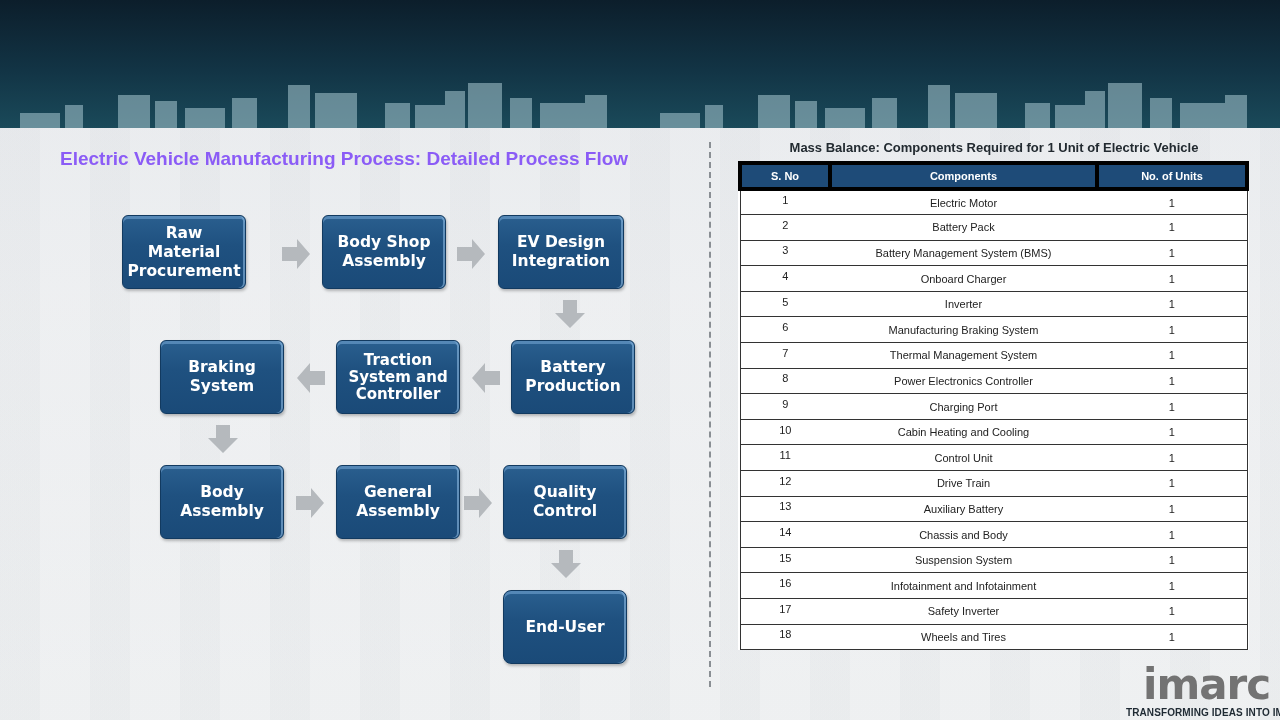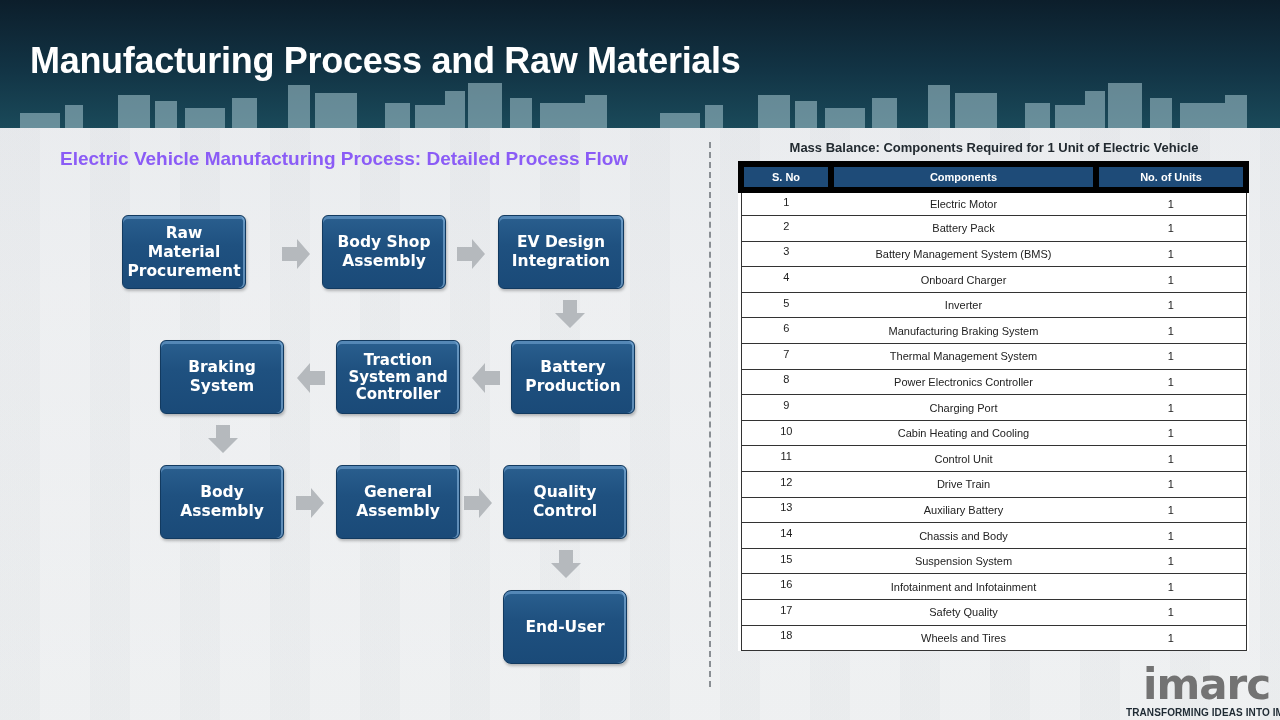--- a/index.html
+++ b/index.html
@@ -55,21 +55,21 @@
     position: absolute; left: 738px; top: 140px; width: 512px; text-align: center;
     font-size: 13px; font-weight: bold; color: #222a30;
   }
   table.mb {
     position: absolute; left: 738px; top: 161px; width: 511px;
     border-collapse: collapse; background: #ffffff;
     font-size: 11px; color: #222;
   }
   table.mb th {
     background: #1e4b78; color: #ffffff; font-weight: bold; height: 26px;
-    border: 6px solid #000000; font-size: 11px;
+    border: 4px solid #000000; font-size: 11px;
   }
   table.mb td {
     height: 25.6px; text-align: center; border-top: 1px solid #333; border-bottom: 1px solid #333;
     vertical-align: middle;
   }
   table.mb tr td:first-child { border-left: 1px solid #333; width: 90px; }
   table.mb tr td:last-child { border-right: 1px solid #333; width: 150px; }
   table.mb td.sno { padding-bottom: 5px; }
   
   .logo { position: absolute; left: 1124px; top: 652px; width: 150px; height: 66px; }
@@ -115,21 +115,20 @@
         <rect x="955" y="10" width="42" height="35"></rect>
       <rect x="1025" y="20" width="25" height="25"></rect>
         <rect x="1055" y="22" width="30" height="23"></rect>
       <rect x="1085" y="8" width="20" height="37"></rect>
         <rect x="1108" y="0" width="34" height="45"></rect>
       <rect x="1150" y="15" width="22" height="30"></rect>
         <rect x="1180" y="20" width="45" height="25"></rect>
       <rect x="1225" y="12" width="22" height="33"></rect>
     </g>
   </svg>
-  <div class="page-title">Manufacturing Process and Raw Materials</div>
 </div>
 
 <div class="flow-title">Electric Vehicle Manufacturing Process: Detailed Process Flow</div>
 
 <div class="flow">
   <div class="step" style="left:122px;top:215px;">Raw Material
 Procurement</div>
   <div class="step" style="left:322px;top:215px;">Body Shop
 Assembly</div>
   <div class="step" style="left:498px;top:215px;width:126px;">EV Design
@@ -268,21 +267,21 @@
         <td>Suspension System</td>
         <td>1</td>
       </tr>
       <tr>
         <td class="sno">16</td>
         <td>Infotainment and Infotainment</td>
         <td>1</td>
       </tr>
       <tr>
         <td class="sno">17</td>
-        <td>Safety Quality</td>
+        <td>Safety Inverter</td>
         <td>1</td>
       </tr>
       <tr>
         <td class="sno">18</td>
         <td>Wheels and Tires</td>
         <td>1</td>
       </tr>
     </tbody>
 </table>
 

